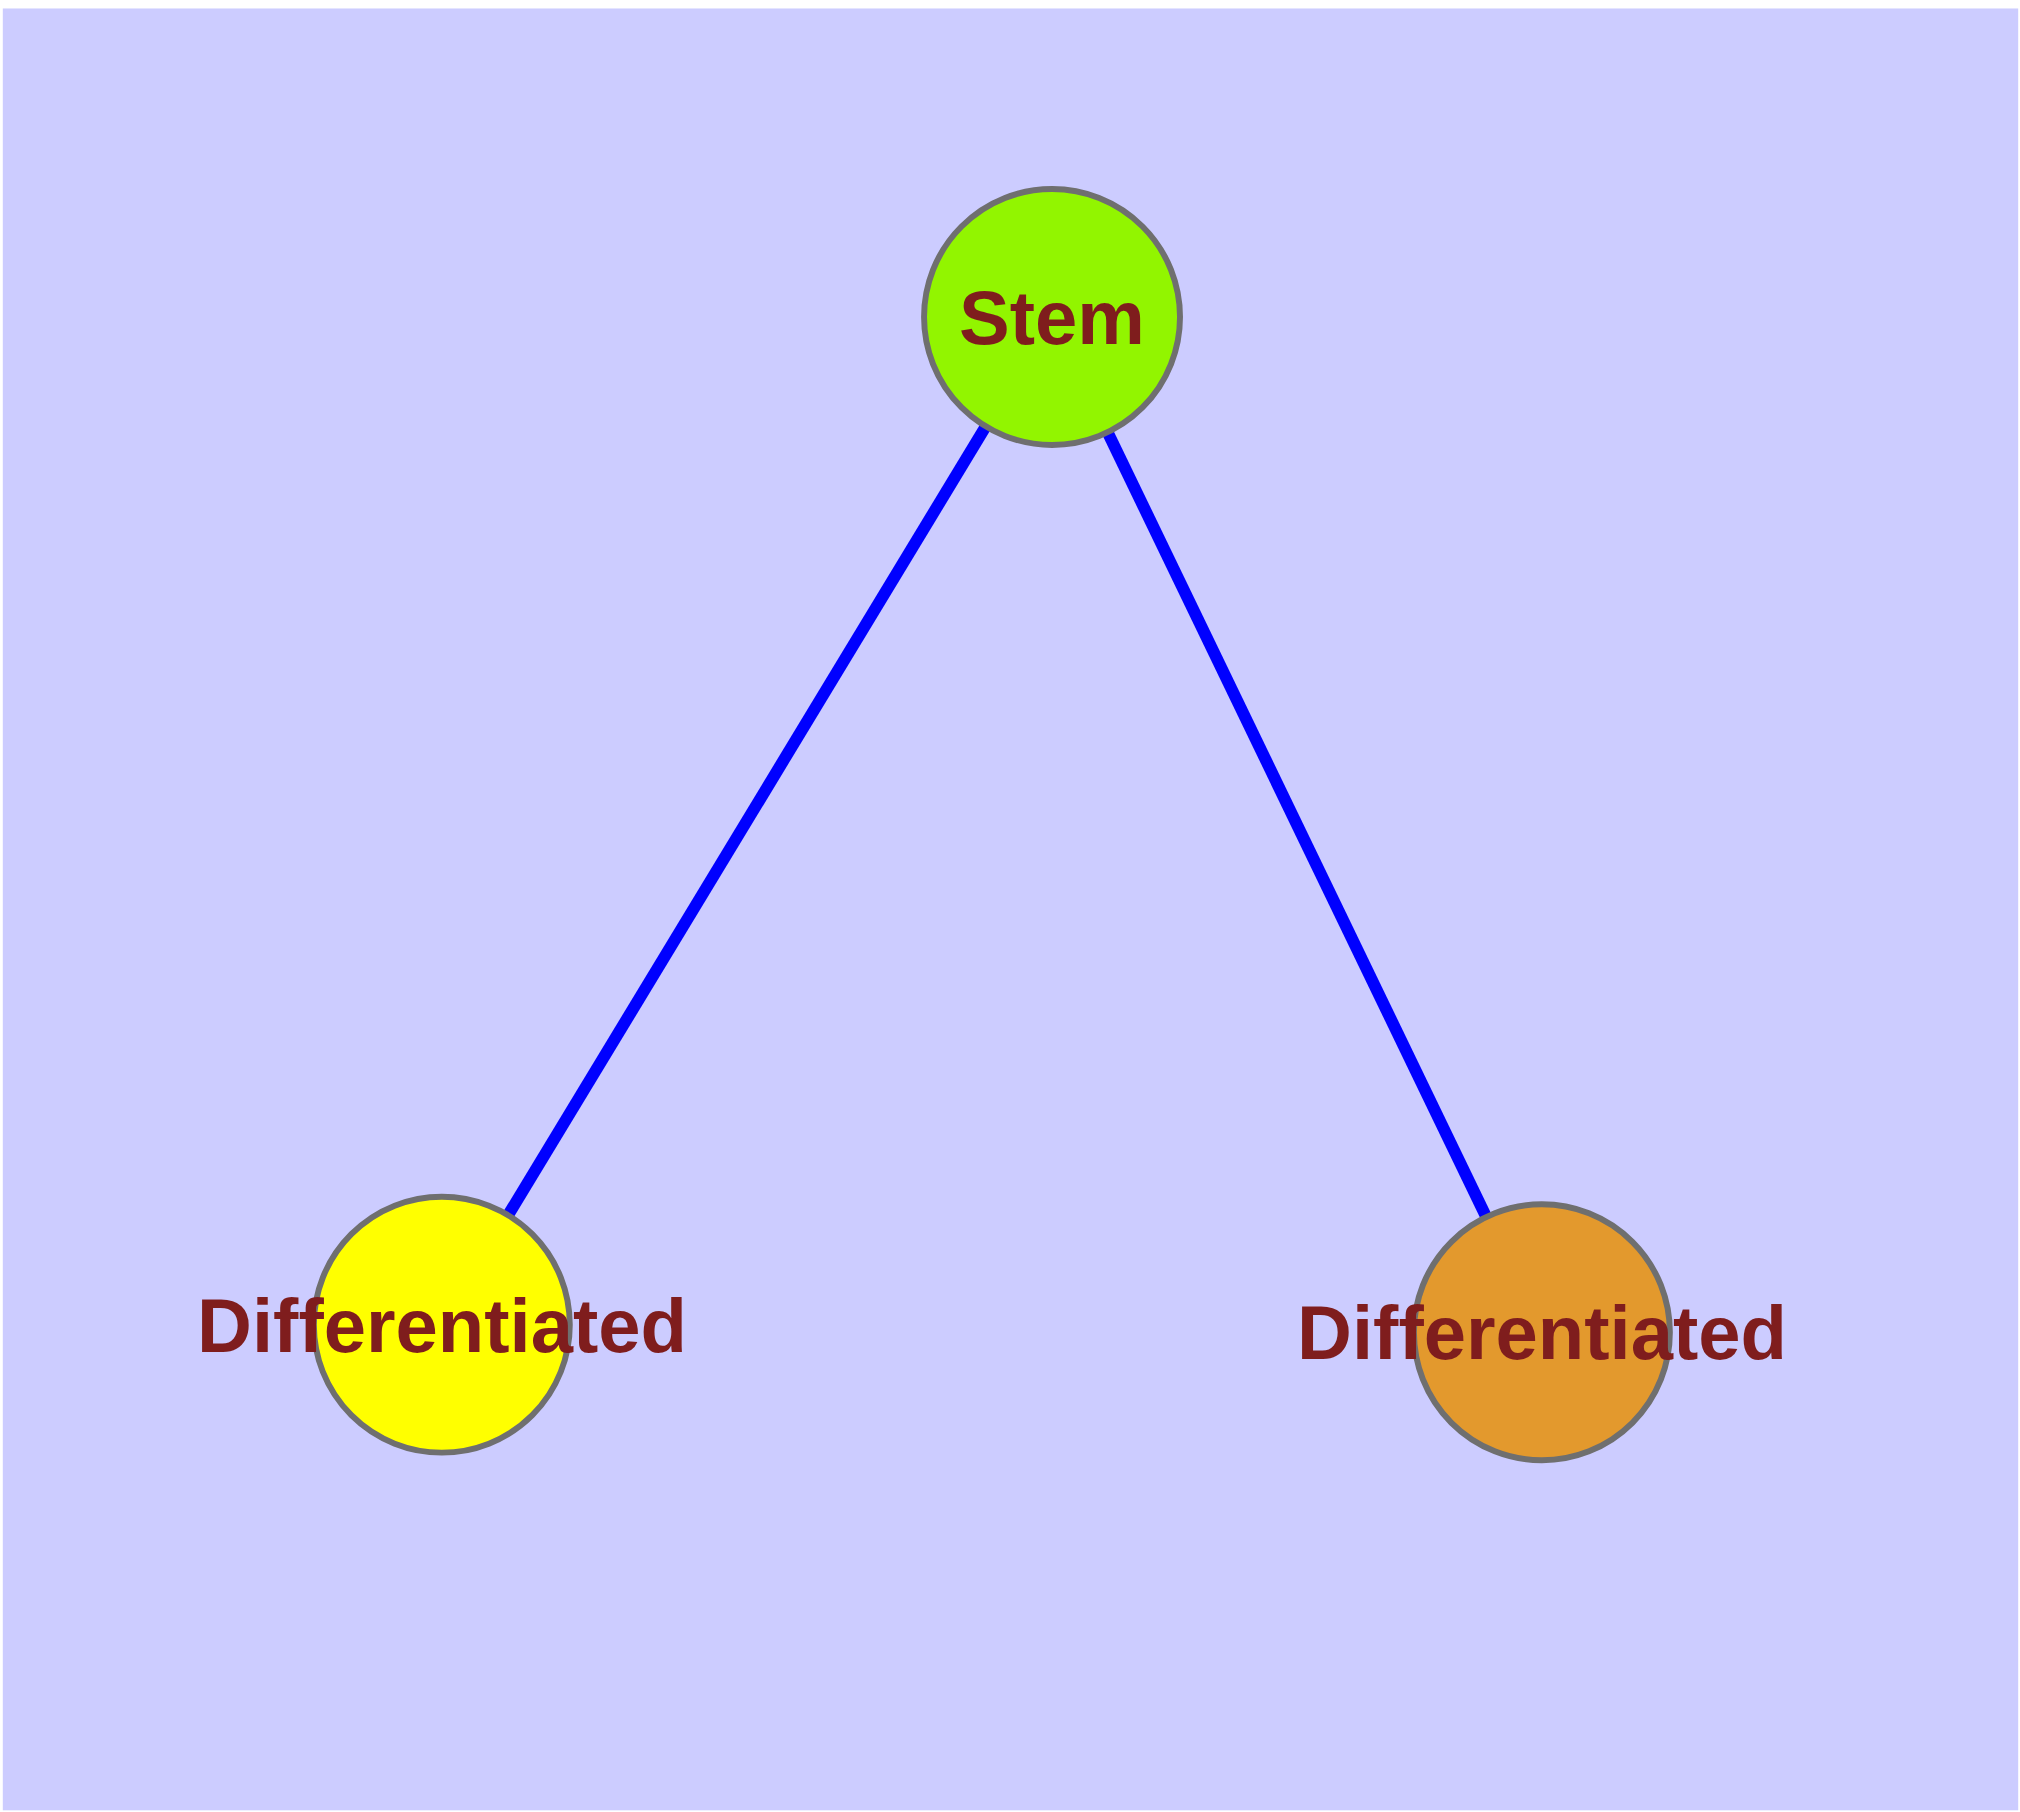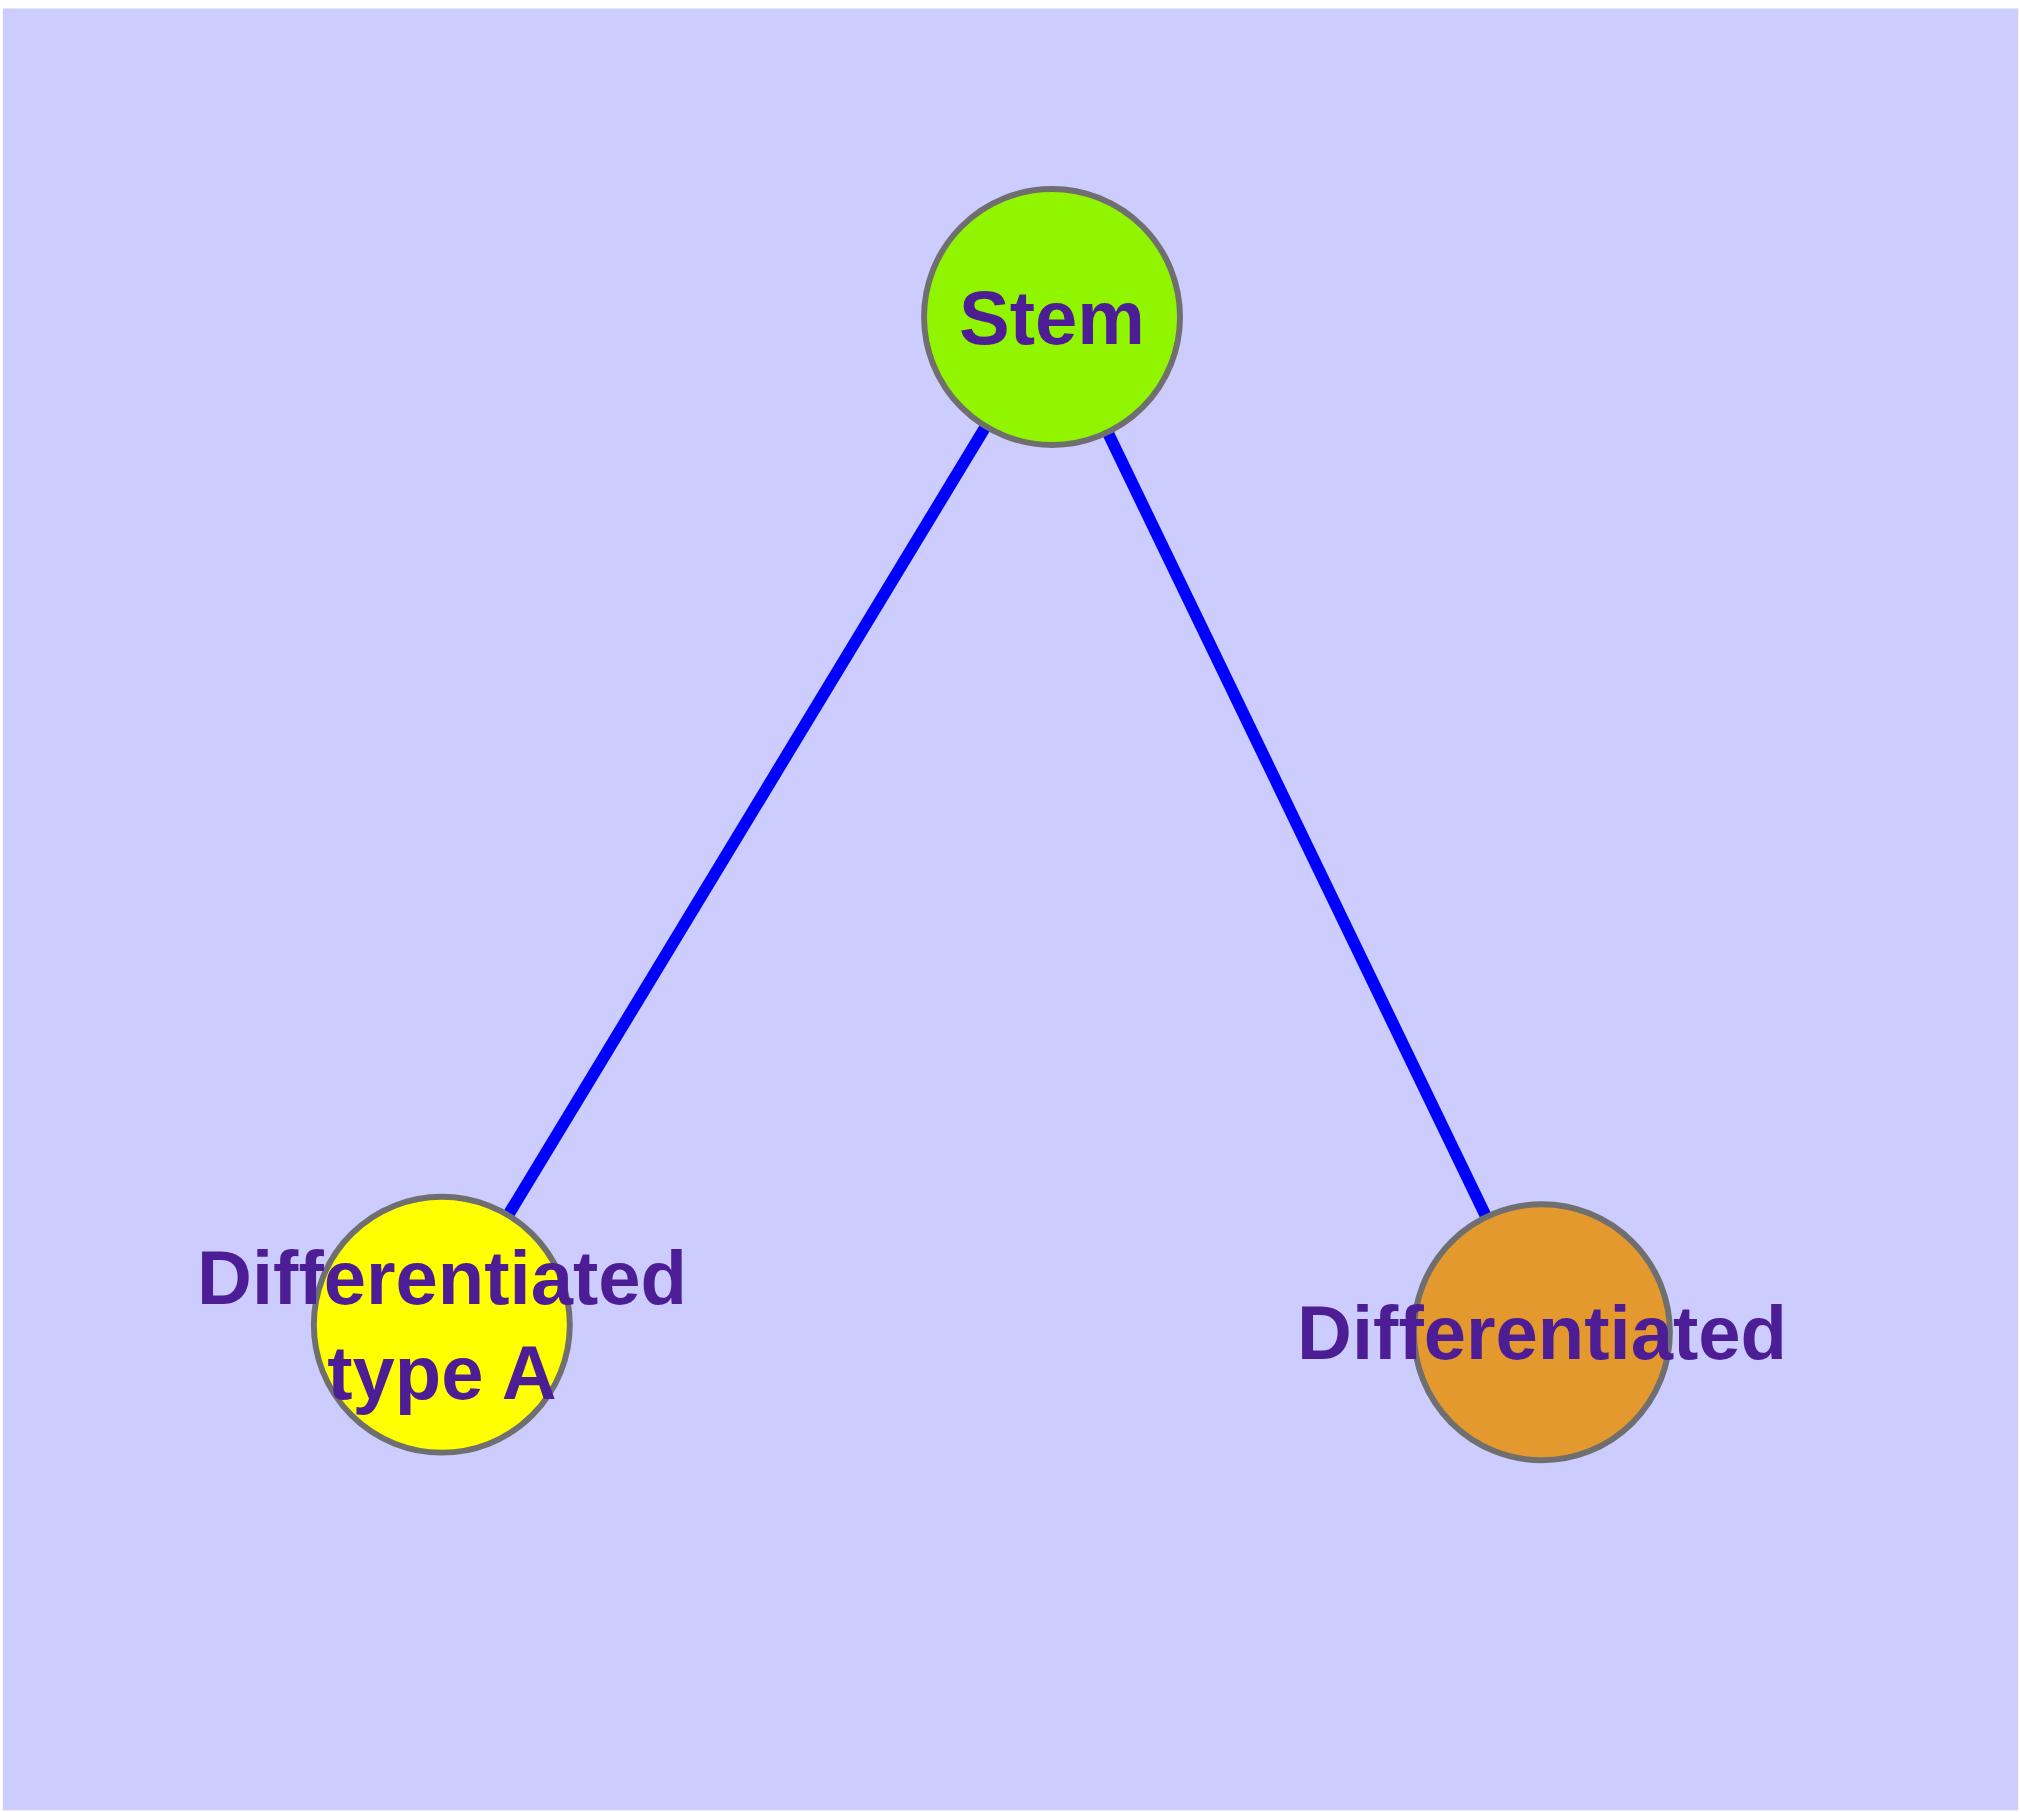--- a/index.html
+++ b/index.html
@@ -19,25 +19,24 @@
     position: absolute;
     left: 0;
     top: 0;
     width: 2021px;
     height: 1812px;
     display: block;
   }
   .node-label {
     position: absolute;
     transform: translate(-50%, -50%);
-    text-align: center;
     font-weight: bold;
     font-size: 76px;
     line-height: 95px;
-    color: #4c1d95;
+    color: #7f1d1d;
     white-space: nowrap;
     letter-spacing: 0px;
   }
   .node-label .line {
     display: block;
   }
 </style>
 </head>
 <body>
 
@@ -54,21 +53,20 @@
     <circle cx="521" cy="1563" r="151" stroke="#6F6F6F" stroke-width="7" fill="#FFFF00"></circle>
     <circle cx="1819" cy="1572" r="151" stroke="#6F6F6F" stroke-width="7" fill="#E3992D"></circle>
   </svg>
 
   <div class="node-label" style="left:1052px; top:317px;">
     <span class="line">Stem</span>
   </div>
 
   <div class="node-label" style="left:442px; top:1325px;">
     <span class="line">Differentiated</span>
-    <span class="line">type A</span>
   </div>
 
   <div class="node-label" style="left:1542px; top:1332px;">
     <span class="line">Differentiated</span>
   </div>
 
 </div>
 
 
 </body></html>

